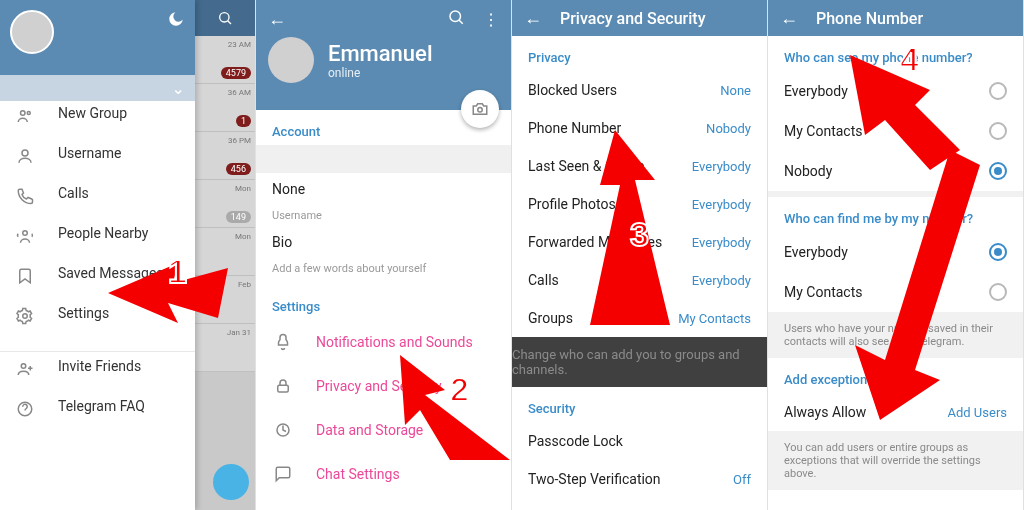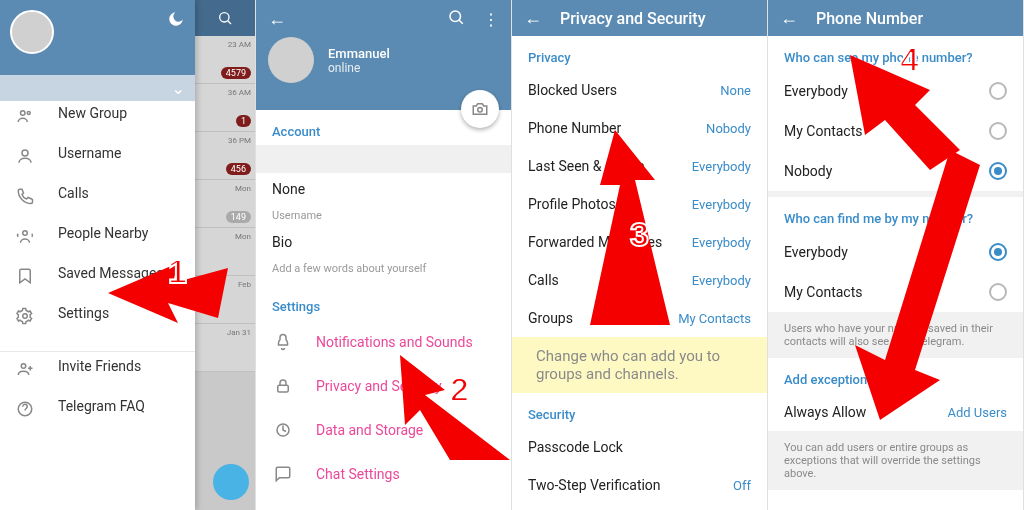--- a/index.html
+++ b/index.html
@@ -28,32 +28,32 @@
 .fab{position:absolute;right:6px;bottom:10px;width:36px;height:36px;border-radius:50%;background:#4ab3e6}
 .hdr{background:#5b8bb2;color:#fff;display:flex;align-items:center;padding:0 12px}
 .hdr-small{height:36px}
 .hdr-big{height:110px;position:relative;flex-direction:column;align-items:flex-start;justify-content:center}
 .hdr .back{font-size:18px;margin-right:18px}
 .hdr .title{font-size:16px;font-weight:500}
 .hdr-big .top-row{position:absolute;top:8px;left:12px;right:12px;display:flex;align-items:center}
 .hdr-big .top-row .sp{flex:1}
 .hdr-big .prof{display:flex;align-items:center;margin-top:10px}
 .av2{width:46px;height:46px;border-radius:50%;background:#d0d0d0;margin-right:14px}
-.prof .nm{font-size:13px;font-weight:500}
+.prof .nm{font-size:22px;font-weight:500}
 .prof .st{font-size:12px;opacity:.85}
 .camfab{position:absolute;right:12px;bottom:-18px;width:38px;height:38px;border-radius:50%;background:#fff;box-shadow:0 2px 4px rgba(0,0,0,.3);display:flex;align-items:center;justify-content:center;color:#888}
 .section-head{color:#3a8cc9;font-size:13px;font-weight:500;padding:14px 16px 6px}
 .setting-row{display:flex;align-items:center;height:44px;padding:0 16px;font-size:14px;color:#ec4899}
 .setting-row .ic2{width:22px;margin-right:22px;color:#888;display:flex;align-items:center;justify-content:center}
 .kv-row{display:flex;align-items:center;justify-content:space-between;height:38px;padding:0 16px;font-size:14px;color:#222}
 .kv-row .val{color:#3a8cc9;font-size:13px}
 .sub-row{padding:2px 16px 10px;font-size:14px;color:#222}
 .sub-row .lbl{color:#222;font-size:14px}
 .sub-row .hint{color:#9a9a9a;font-size:11px;margin-top:12px}
-.footer-text{background:#fef9c3;color:#8a8a8a;font-size:15px;padding:10px 24px}
+.footer-text{background:#404040;color:#8a8a8a;font-size:13px;padding:10px 0}
 .radio-row{display:flex;align-items:center;justify-content:space-between;height:40px;padding:0 16px;font-size:14px;color:#222;position:relative}
 .radio{width:18px;height:18px;border:2px solid #b8b8b8;border-radius:50%;display:flex;align-items:center;justify-content:center}
 .radio.sel{border-color:#3a8cc9}
 .radio.sel::after{content:"";width:8px;height:8px;border-radius:50%;background:#3a8cc9}
 .note{background:#f1f1f1;color:#8a8a8a;font-size:11px;padding:10px 16px}
 .arrow{position:absolute;z-index:50}
 .num{font-family:Arial,sans-serif;font-weight:900;color:#f40000;-webkit-text-stroke:2px #fff;font-size:34px}
 svg.ar path{fill:#f40000}
 </style>
 </head>

